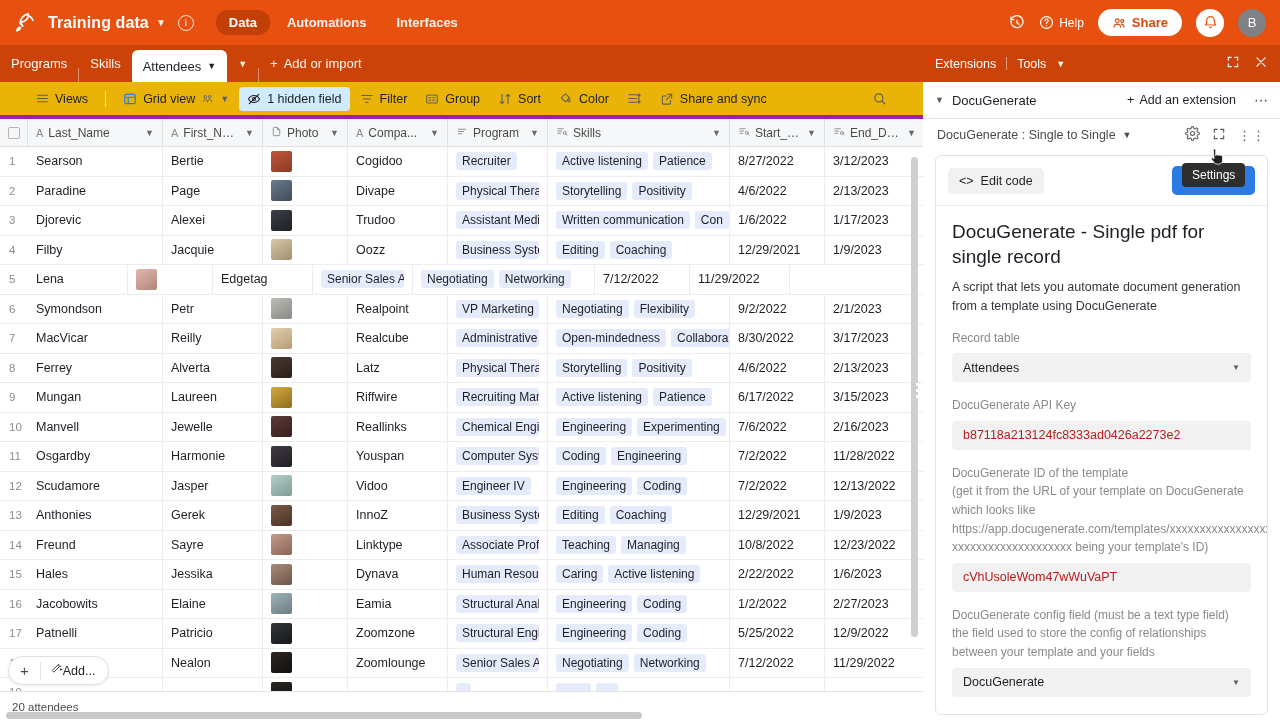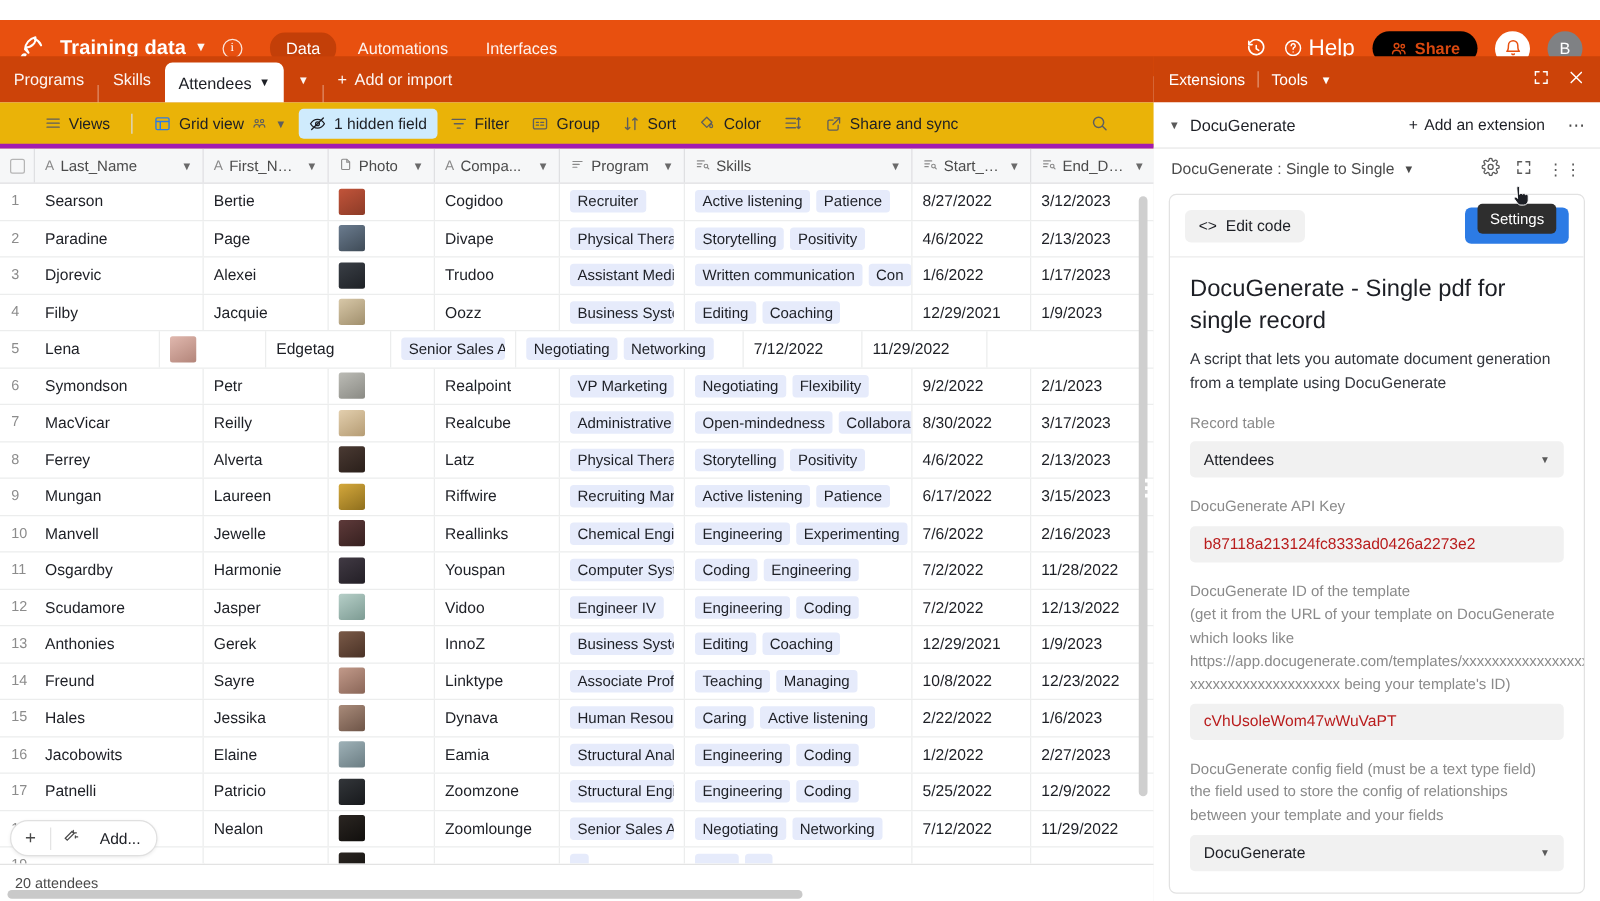--- a/index.html
+++ b/index.html
@@ -5,43 +5,43 @@
   * { box-sizing: border-box; margin: 0; padding: 0; }
   html, body {
     width: 1280px; height: 721px;
     font-family: "Liberation Sans", sans-serif;
     background: #fff; overflow: hidden;
   }
   .app { position: relative; width: 1280px; height: 721px; }
 
   
   .topbar {
-    position: absolute; left: 0; top: 16px; width: 1280px; height: 45px;
+    position: absolute; left: 0; top: 0; width: 1280px; height: 45px;
     background: #e8500f; display: flex; align-items: center; padding: 0 14px;
   }
   .logo { width: 24px; height: 24px; color: #fff; display: flex; align-items: center; justify-content: center; }
   .base-title {
     color: #fff; font-size: 16px; font-weight: bold; margin-left: 10px; letter-spacing: .1px;
   }
   .caret-w { color: #fff; font-size: 10px; margin-left: 7px; opacity: .95; }
   .info-i {
     margin-left: 12px; width: 16px; height: 16px; border: 1.4px solid rgba(255,255,255,.85);
     border-radius: 50%; color: #fff; font-size: 10px; line-height: 13px; text-align: center;
     font-family: "Liberation Serif", serif;
   }
-  .topnav { display: flex; align-items: center; margin-left: 22px; gap: 4px; }
+  .topnav { display: flex; align-items: center; margin-left: 22px; gap: 4px; font-weight: bold; }
   .topnav-item {
     color: rgba(255,255,255,.93); font-size: 13px; padding: 5px 13px; border-radius: 12px;
   }
   .topnav-item.active { background: #c33f08; color: #fff; }
   .top-right { margin-left: auto; display: flex; align-items: center; gap: 14px; }
   .icon-btn-w { color: #fff; font-size: 15px; display: flex; align-items: center; gap: 5px; }
-  .icon-btn-w .lbl { font-size: 18px; }
+  .icon-btn-w .lbl { font-size: 12px; }
   .share-btn {
-    background: #000000; color: #d9480f; font-size: 13px; font-weight: bold;
+    background: #ffffff; color: #d9480f; font-size: 13px; font-weight: bold;
     padding: 6px 14px; border-radius: 14px; display: flex; align-items: center; gap: 6px;
   }
   .bell-btn {
     width: 28px; height: 28px; border-radius: 50%; background: #fff; color: #e8500f;
     display: flex; align-items: center; justify-content: center; font-size: 14px;
   }
   .avatar {
     width: 28px; height: 28px; border-radius: 50%; background: #7f8184; color: #fff;
     font-size: 13px; display: flex; align-items: center; justify-content: center;
   }
@@ -148,21 +148,21 @@
   .grid-scroll { position: relative; height: 544px; overflow: hidden; }
 
   
   .add-row {
     position: absolute; left: 8px; top: 656px; display: flex; align-items: center;
     background: #fff; border: 1px solid #e0e0e0; border-radius: 16px;
     height: 29px; z-index: 6; box-shadow: 0 1px 3px rgba(0,0,0,.08);
   }
   .add-row .plus { padding: 0 11px; font-size: 15px; color: #4a4a4a; }
   .add-row .vsep { width: 1px; height: 18px; background: #e4e4e4; }
-  .add-row .add-lbl { padding: 0 13px 0 9px; font-size: 12.5px; color: #1d1f25; display: flex; align-items: center; gap: 17px; }
+  .add-row .add-lbl { padding: 0 13px 0 9px; font-size: 12.5px; color: #1d1f25; display: flex; align-items: center; gap: 0; }
 
   .footer {
     position: absolute; left: 0; top: 691px; width: 923px; height: 30px;
     background: #fff; border-top: 1px solid #e3e3e3;
     display: flex; align-items: center; padding: 0 12px; font-size: 11.5px; color: #4a4a4a;
   }
   .hscroll {
     position: absolute; left: 6px; top: 712px; width: 636px; height: 7px;
     background: #c9c9c9; border-radius: 4px; z-index: 7;
   }

